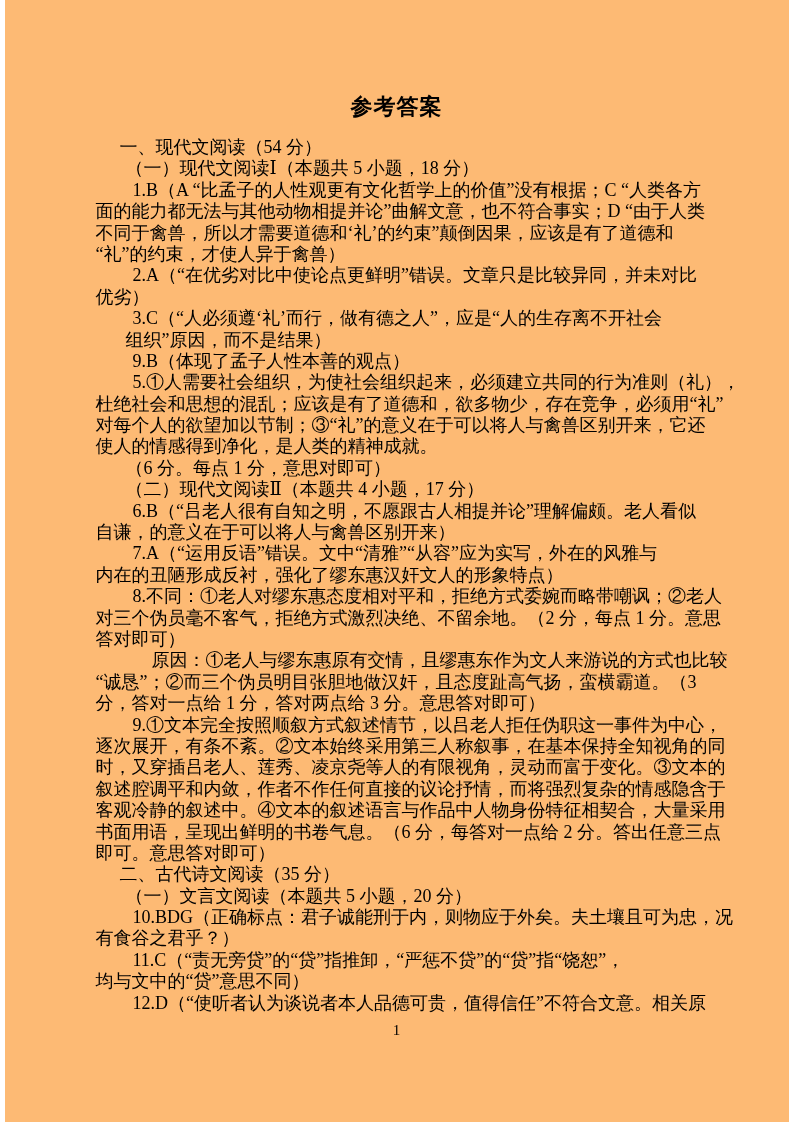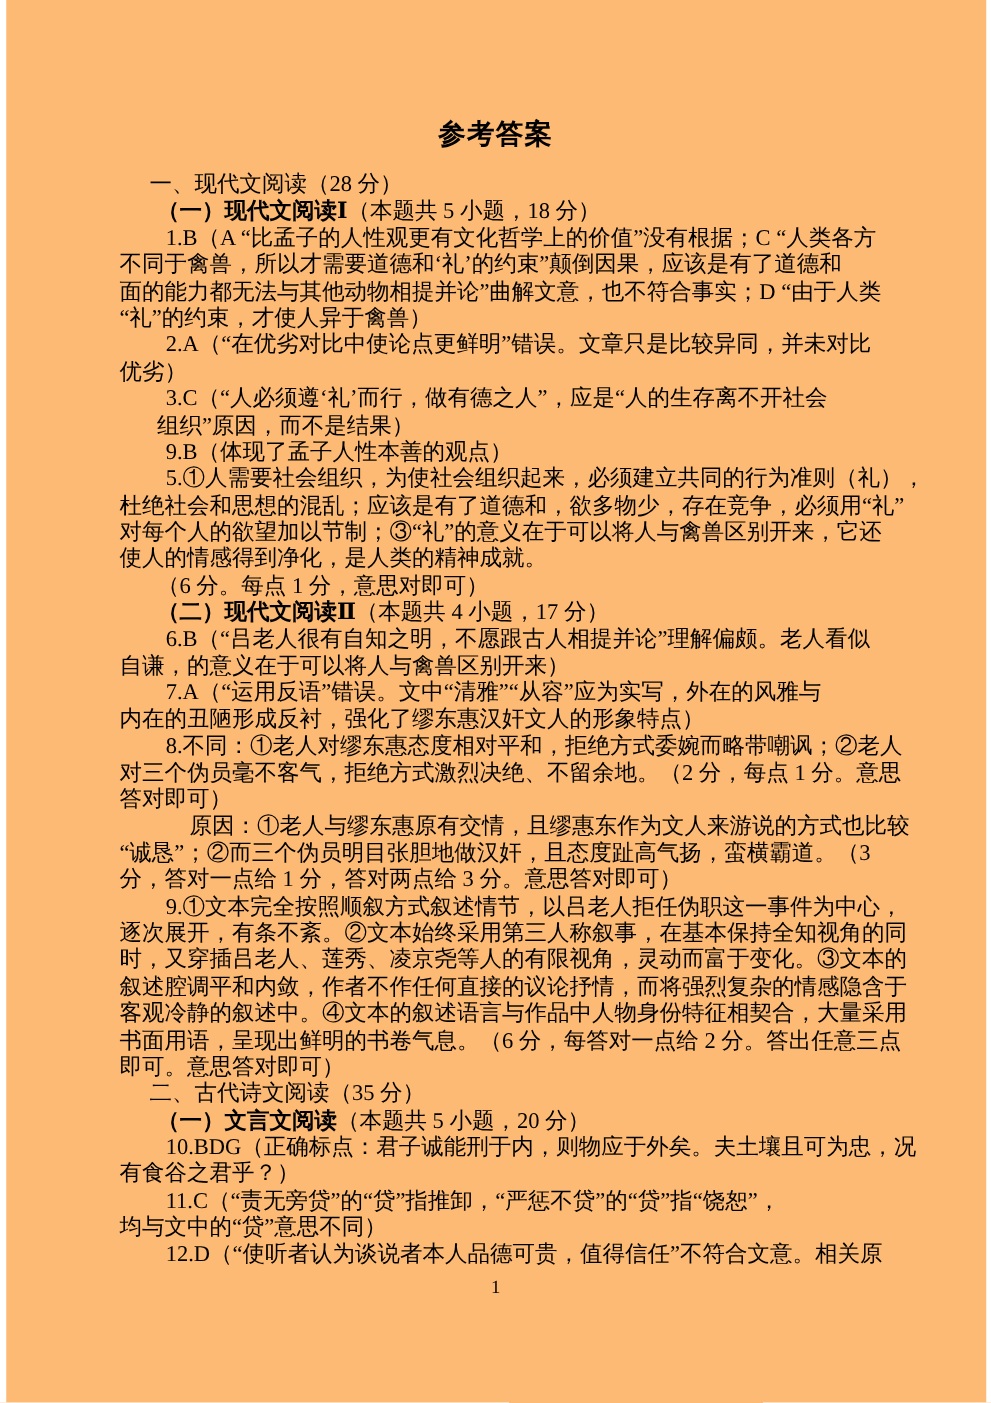--- a/index.html
+++ b/index.html
@@ -35,42 +35,42 @@
     font-size: 18px;
     line-height: 21.4px;
     height: 21.4px;
     white-space: nowrap;
   }
   .indent-none  { padding-left: 0; }
   .indent-sec   { padding-left: 24px; }
   .indent-sub   { padding-left: 30px; }
   .indent-first { padding-left: 37px; }
   .indent-cause { padding-left: 56px; }
-  .bold { font-weight: bold; }
+  .bold { font-weight: normal; }
   .page-number {
     position: absolute;
     top: 1021px;
     left: 0;
     width: 100%;
     text-align: center;
     font-size: 15px;
     line-height: 18px;
   }
 </style>
 </head>
 <body>
 
 <div class="page">
   <div class="doc-title">参考答案</div>
   <div class="doc-body">
-      <div class="line indent-sec"><span>一、现代文阅读（28 分）</span></div>
+      <div class="line indent-sec"><span>一、现代文阅读（54 分）</span></div>
       <div class="line indent-sub"><span class="bold">（一）现代文阅读Ⅰ</span><span>（本题共 5 小题，18 分）</span></div>
       <div class="line indent-first"><span>1.B（A “比孟子的人性观更有文化哲学上的价值”没有根据；C “人类各方</span></div>
+      <div class="line indent-none"><span>面的能力都无法与其他动物相提并论”曲解文意，也不符合事实；D “由于人类</span></div>
       <div class="line indent-none"><span>不同于禽兽，所以才需要道德和‘礼’的约束”颠倒因果，应该是有了道德和</span></div>
-      <div class="line indent-none"><span>面的能力都无法与其他动物相提并论”曲解文意，也不符合事实；D “由于人类</span></div>
       <div class="line indent-none"><span>“礼”的约束，才使人异于禽兽）</span></div>
       <div class="line indent-first"><span>2.A（“在优劣对比中使论点更鲜明”错误。文章只是比较异同，并未对比</span></div>
       <div class="line indent-none"><span>优劣）</span></div>
       <div class="line indent-first"><span>3.C（“人必须遵‘礼’而行，做有德之人”，应是“人的生存离不开社会</span></div>
       <div class="line indent-sub"><span>组织”原因，而不是结果）</span></div>
       <div class="line indent-first"><span>9.B（体现了孟子人性本善的观点）</span></div>
       <div class="line indent-first"><span>5.①人需要社会组织，为使社会组织起来，必须建立共同的行为准则（礼），</span></div>
       <div class="line indent-none"><span>杜绝社会和思想的混乱；应该是有了道德和，欲多物少，存在竞争，必须用“礼”</span></div>
       <div class="line indent-none"><span>对每个人的欲望加以节制；③“礼”的意义在于可以将人与禽兽区别开来，它还</span></div>
       <div class="line indent-none"><span>使人的情感得到净化，是人类的精神成就。</span></div>

